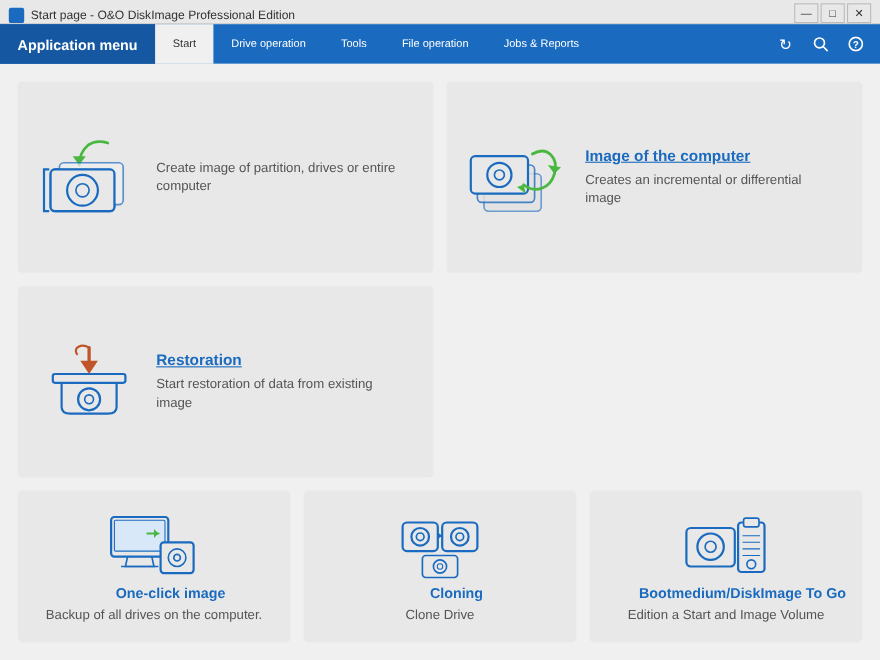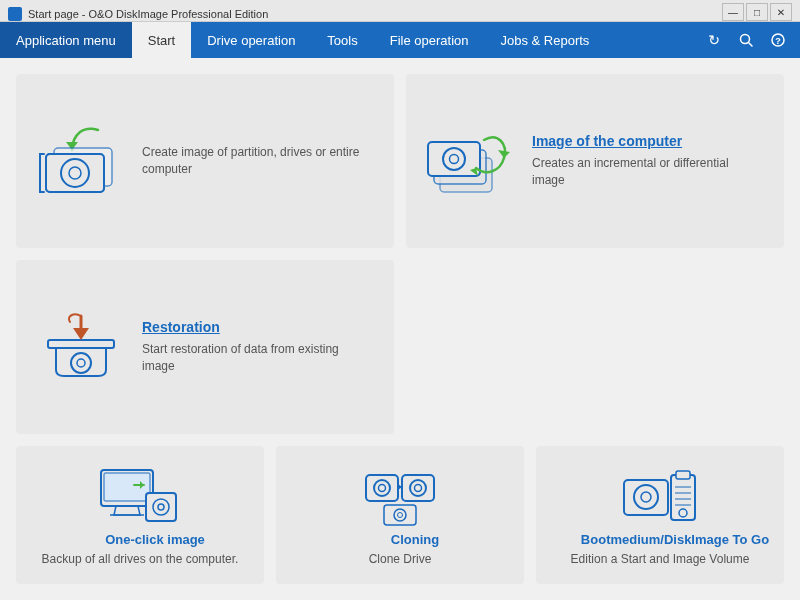--- a/index.html
+++ b/index.html
@@ -29,30 +29,30 @@
       align-items: center;
     }
     .menu-app {
       height: 100%;
       padding: 0 16px;
       background: #1557a0;
       display: flex;
       align-items: center;
       color: white;
       font-size: 13px;
-      font-weight: 400;
+      font-weight: 700;
       cursor: pointer;
     }
     .menu-tab {
       height: 100%;
       padding: 0 16px;
       display: flex;
       align-items: center;
       color: white;
-      font-size: 13px;
+      font-size: 10px;
       cursor: pointer;
     }
     .menu-tab.active { background: #f0f0f0; color: #333; }
     .menu-right {
       margin-left: auto;
       display: flex;
       align-items: center;
       gap: 8px;
       padding-right: 10px;
     }

